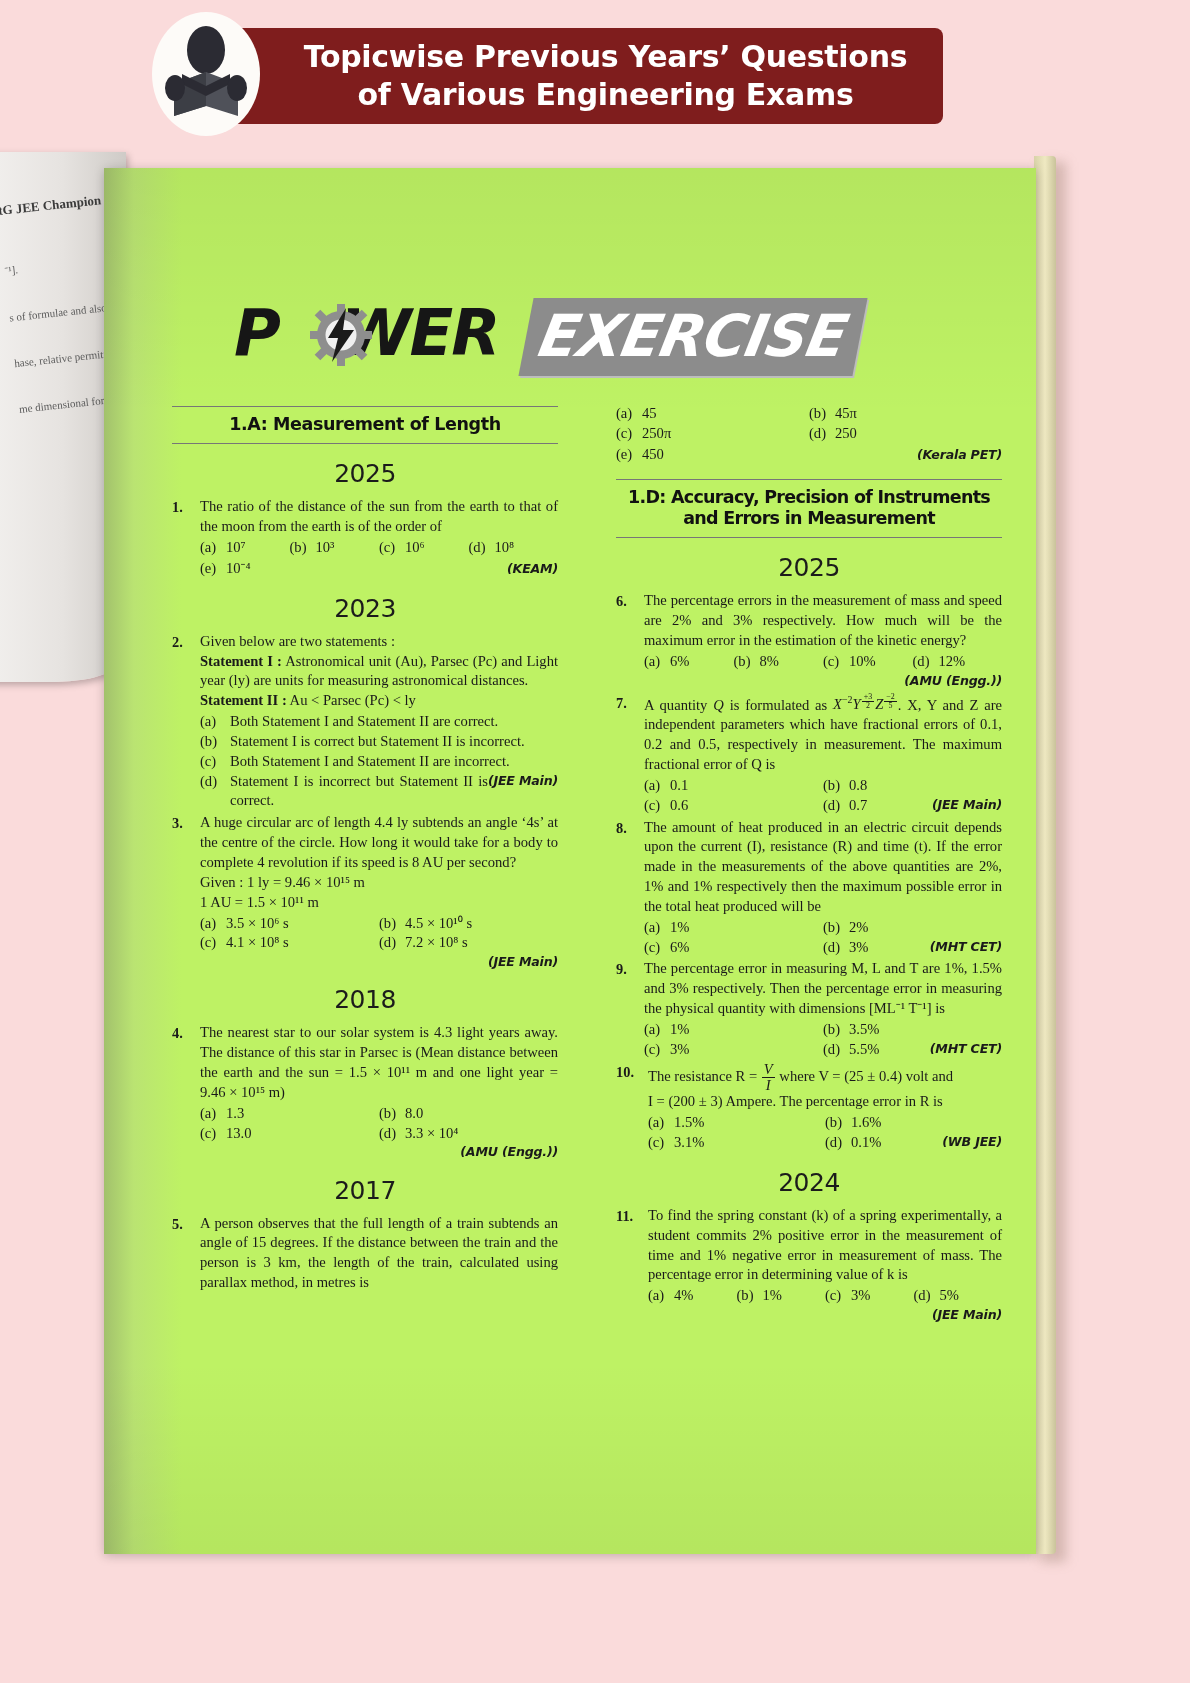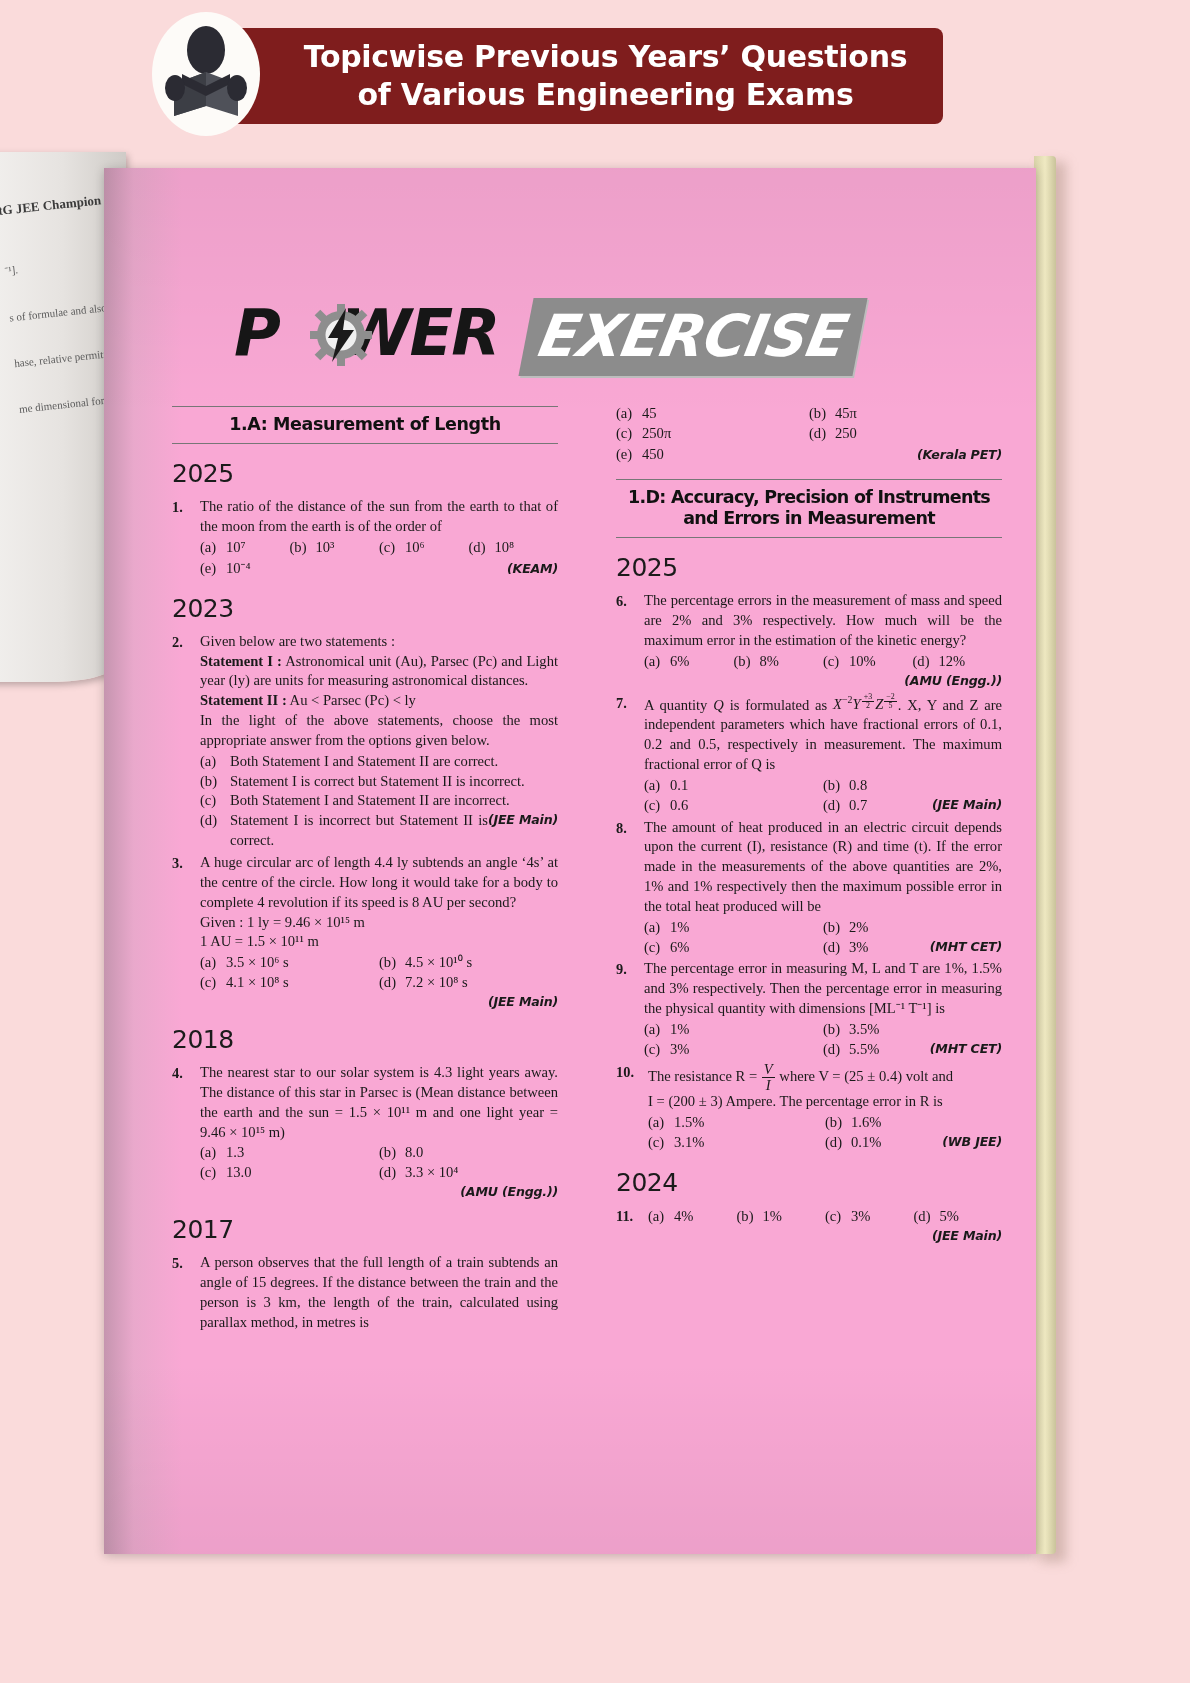--- a/index.html
+++ b/index.html
@@ -91,21 +91,21 @@
     color: #3b3b3b;
     margin-bottom: 44px;
     white-space: nowrap;
   }
 
   
   #page {
     position: absolute;
     left: 104px; top: 26px;
     width: 932px; height: 1386px;
-    background: #f9a8d4;
+    background: #bef264;
     box-shadow: 0 2px 10px rgba(0,0,0,.22);
   }
   
   #gutter {
     position: absolute;
     left: 0; top: 0;
     width: 78px; height: 100%;
     background: linear-gradient(to right, rgba(120,120,120,.40) 0%, rgba(170,170,170,.20) 38%, rgba(255,255,255,0) 100%);
     pointer-events: none;
   }
@@ -179,20 +179,21 @@
     line-height: 1.22;
   }
   .sec-head.tight { letter-spacing: -0.7px; }
 
   .year {
     font-family: "DejaVu Sans", sans-serif;
     font-size: 25px;
     color: #1b1b1b;
     margin: 13px 0 6px 0;
     letter-spacing: -0.5px;
+    text-align: center;
   }
 
   .q {
     display: flex;
     margin-bottom: 2px;
   }
   .qnum {
     width: 28px;
     flex: 0 0 28px;
     font-weight: bold;
@@ -362,21 +363,20 @@
           </div>
         </div>
 
         <div class="year">2023</div>
         <div class="q">
           <div class="qnum">2.</div>
           <div class="qbody">
             <div class="qtext nojust">Given below are two statements :</div>
             <div class="qtext"><b>Statement I :</b><span> Astronomical unit (Au), Parsec (Pc) and Light year (ly) are units for measuring astronomical distances.</span></div>
             <div class="qtext nojust"><b>Statement II :</b><span> Au &lt; Parsec (Pc) &lt; ly</span></div>
-            <div class="qtext">In the light of the above statements, choose the most appropriate answer from the options given below.</div>
             <div class="opts optlist">
               <div class="opt">
                   <span class="lab">(a)</span>
                   <span class="val">Both Statement I and Statement II are correct.</span>
                 </div>
               <div class="opt">
                   <span class="lab">(b)</span>
                   <span class="val">Statement I is correct but Statement II is incorrect.</span>
                 </div>
               <div class="opt">
@@ -629,20 +629,21 @@
                   <span class="src">(WB JEE)</span>
                 </div>
             </div>
           </div>
         </div>
 
         <div class="year">2024</div>
         <div class="q">
           <div class="qnum" style="width:32px;flex:0 0 32px;">11.</div>
           <div class="qbody">
+            <div class="qtext">To find the spring constant (k) of a spring experimentally, a student commits 2% positive error in the measurement of time and 1% negative error in measurement of mass. The percentage error in determining value of k is</div>
             <div class="opts c4">
               <div class="opt">
                   <span class="lab">(a)</span>
                   <span class="val">4%</span>
                 </div>
               <div class="opt">
                   <span class="lab">(b)</span>
                   <span class="val">1%</span>
                 </div>
               <div class="opt">

